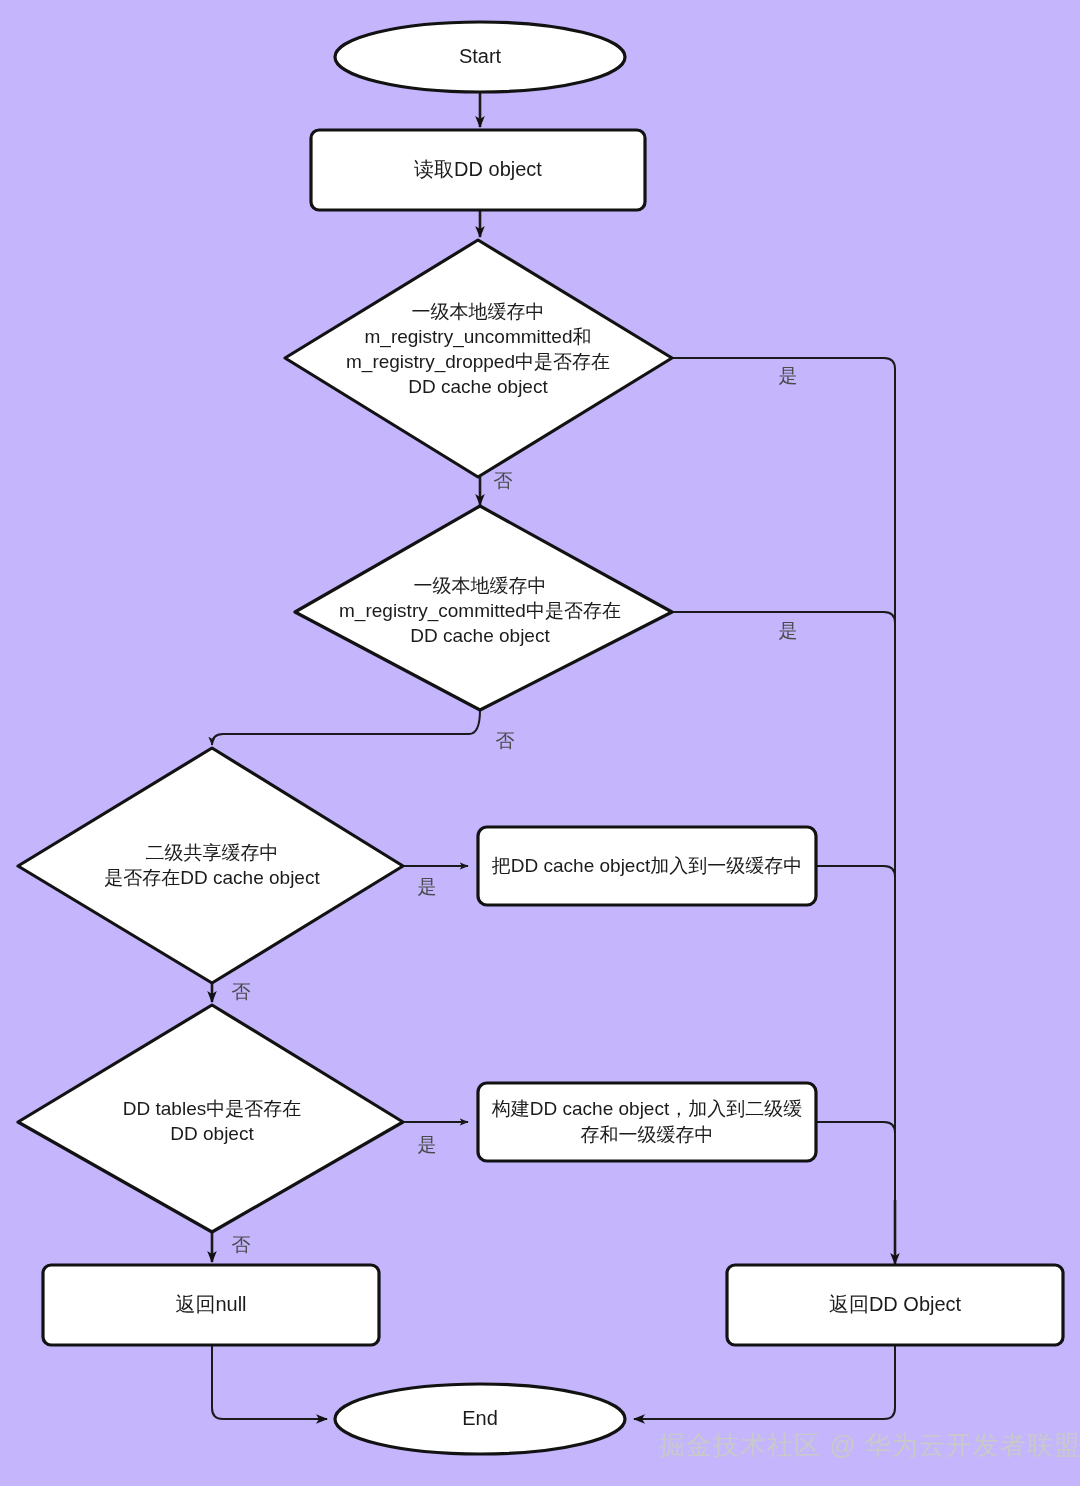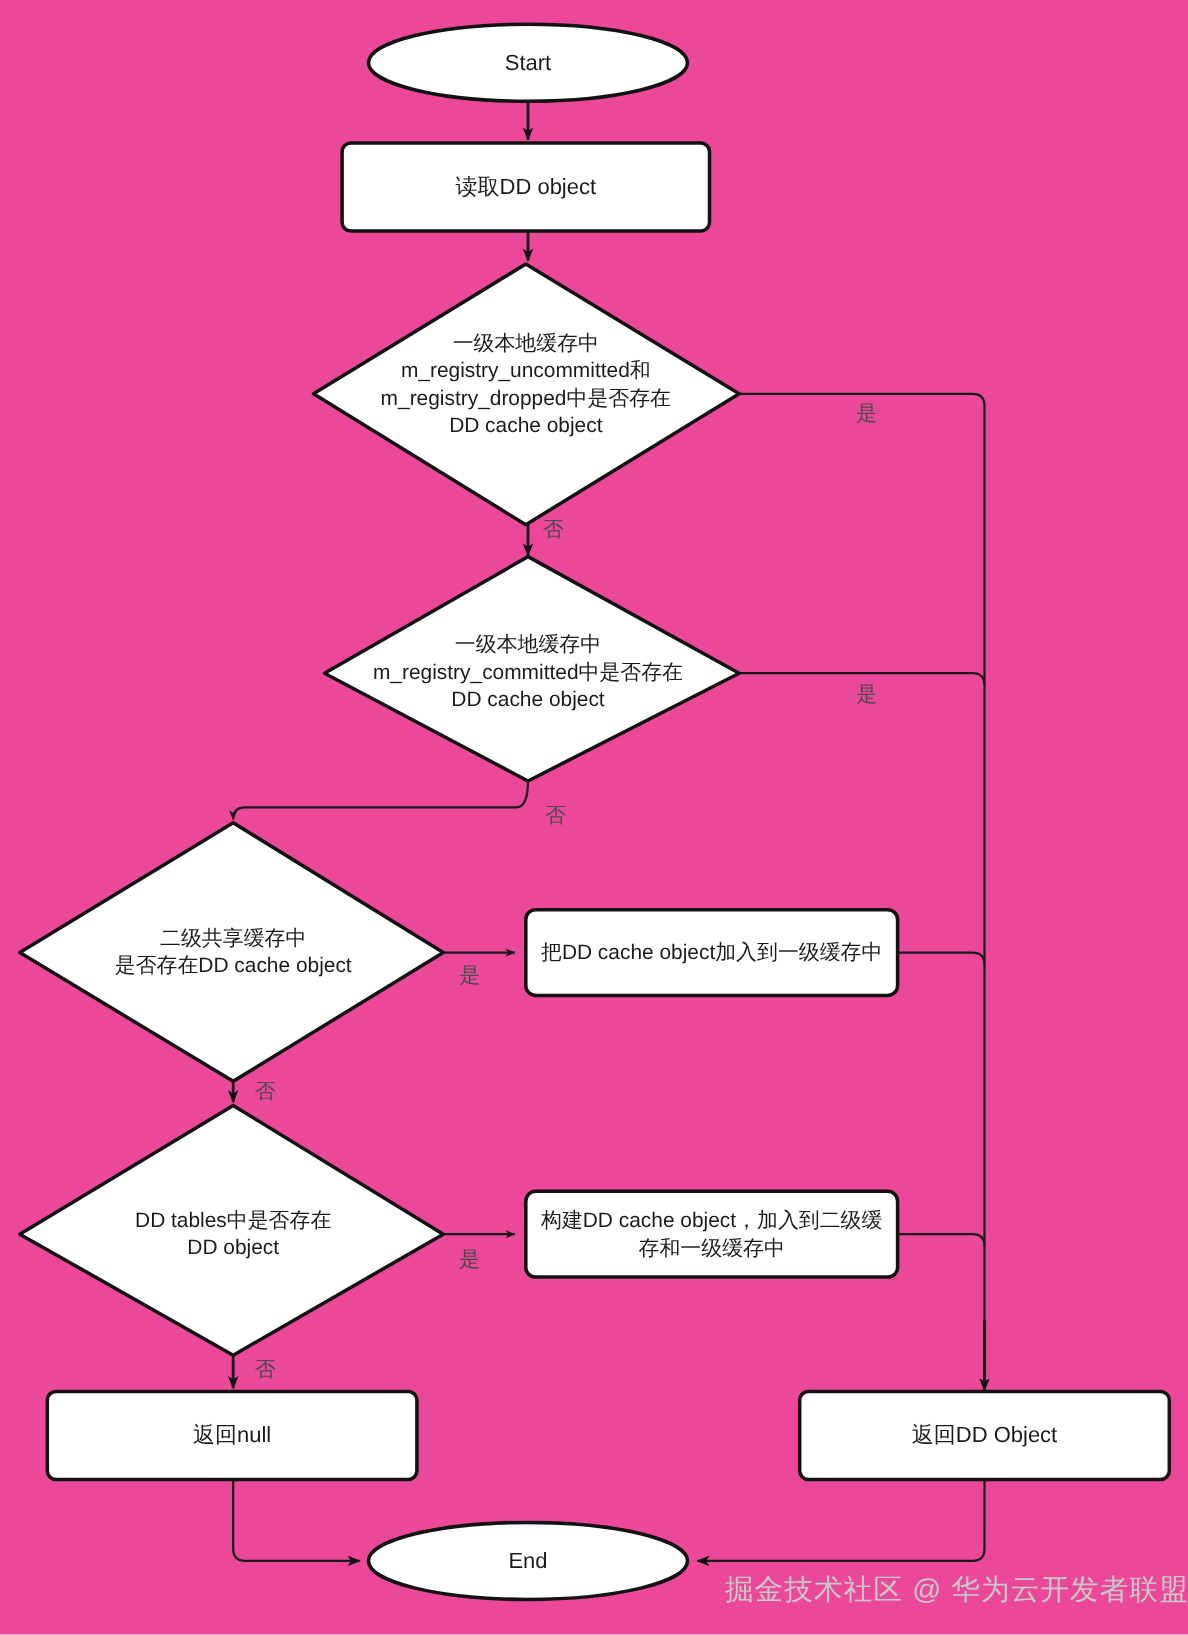--- a/index.html
+++ b/index.html
@@ -7,21 +7,21 @@
     padding: 0;
     background: #ffffff;
   }
   body {
     font-family: "Liberation Sans", "DejaVu Sans", sans-serif;
   }
   #flow-root {
     position: relative;
     width: 1080px;
     height: 1486px;
-    background: #ec4899;
+    background: #c4b5fd;
     overflow: hidden;
   }
   svg.flow-canvas {
     position: absolute;
     top: 0;
     left: 0;
     width: 1080px;
     height: 1486px;
     display: block;
   }

